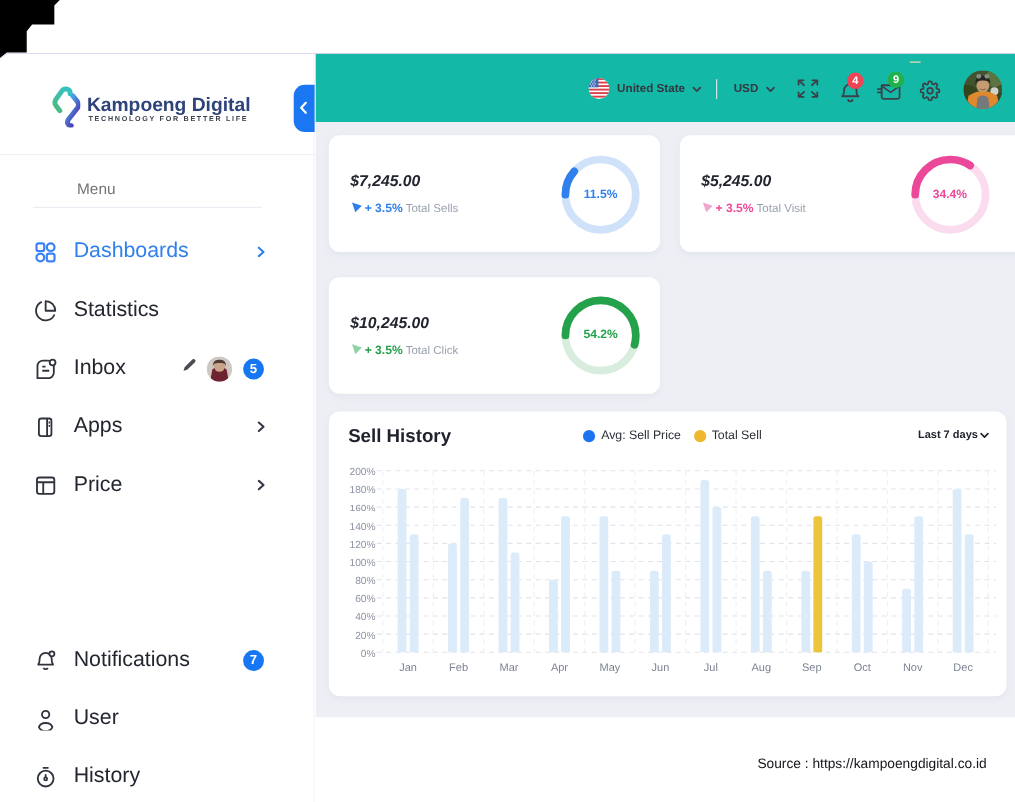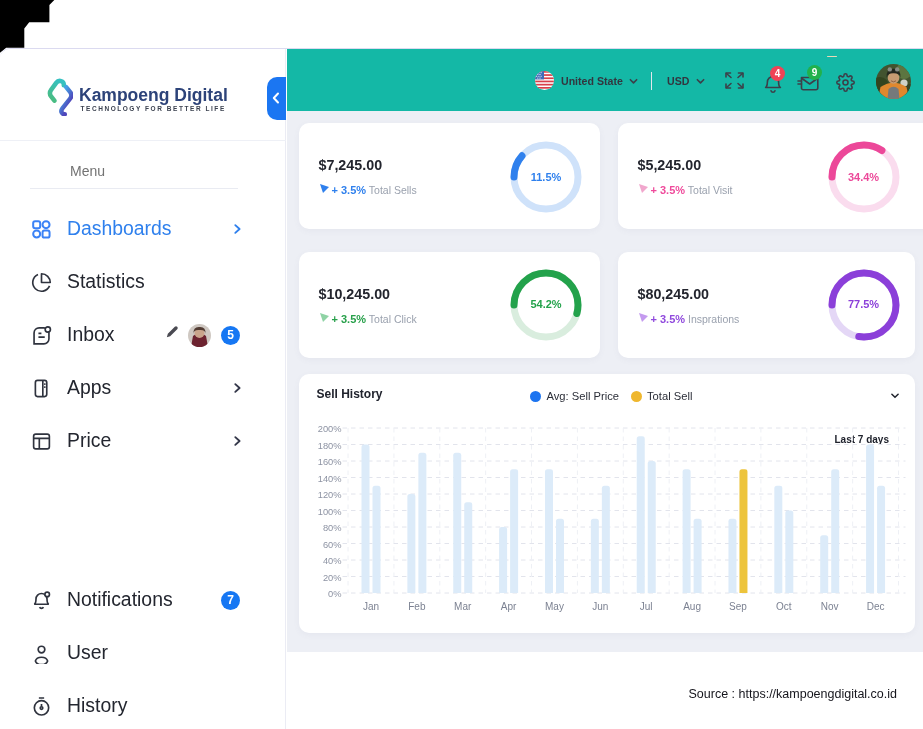--- a/index.html
+++ b/index.html
@@ -33,21 +33,21 @@
   #header > * { white-space:nowrap; }
 
   #main { position:absolute; left:287px; top:62px; width:636px; height:541px; background:#edeff5; }
   .card { position:absolute; background:#fff; border-radius:10px;
     box-shadow:0 2px 6px rgba(100,110,140,0.06); }
   #c1 { left:11.5px; top:11.5px; width:301px; height:106.5px; }
   #c2 { left:330.5px; top:11.5px; width:337px; height:106.5px; }
   #c3 { left:11.5px; top:140.5px; width:301px; height:106.5px; }
   #c4 { left:330.5px; top:140.5px; width:297px; height:106.5px; }
   #chartcard { left:11.5px; top:263px; width:616px; height:258.5px; }
-  .cval { position:absolute; left:20px; top:34px; font-size:14.3px; font-weight:bold; color:#23252e; }
+  .cval { position:absolute; left:20px; top:34px; font-size:14.3px; font-weight:bold; color:#23252e;font-style:italic; }
   .csub { position:absolute; left:33px; top:61.5px; font-size:10.5px; color:#9aa1ae; }
   .csub b { font-size:11px; }
   .ringtxt { position:absolute; font-size:11px; font-weight:bold; text-align:center; }
 
   #footer { position:absolute; left:0; top:638px; width:897px; text-align:right;
     font-size:12.5px; color:#15151c;padding-left:36px; }
 </style>
 </head>
 <body>
 
@@ -283,40 +283,28 @@
       <div class="csub"><b style="color:#27a04a;">+ 3.5%</b> Total Click</div>
       <svg class="abs" style="left:20px; top:60px;" width="11" height="11" viewBox="0 0 11 11">
           <path d="M1 1 L10 4 L4 10 Z" fill="#8fd3a5"></path>
         </svg>
       <svg class="abs" style="left:211.5px; top:17px;" width="72" height="72" viewBox="0 0 72 72">
         <circle cx="36" cy="36" r="32" fill="none" stroke="#d9edde" stroke-width="7"></circle>
         <circle cx="36" cy="36" r="32" fill="none" stroke="#23a24b" stroke-width="7" stroke-linecap="round" stroke-dasharray="109 92.1" transform="rotate(180 36 36)"></circle>
       </svg>
       <div class="ringtxt" style="left:211.5px; top:46.5px; width:72px; color:#23a24b;">54.2%</div>
     </div>
-    <div class="card" id="c4">
-      <div class="cval">$80,245.00</div>
-      <div class="csub"><b style="color:#9049dd;">+ 3.5%</b> Insprations</div>
-      <svg class="abs" style="left:20px; top:60px;" width="11" height="11" viewBox="0 0 11 11">
-          <path d="M1 1 L10 4 L4 10 Z" fill="#c49aef"></path>
-        </svg>
-      <svg class="abs" style="left:210px; top:17px;" width="72" height="72" viewBox="0 0 72 72">
-        <circle cx="36" cy="36" r="32" fill="none" stroke="#e4d7f6" stroke-width="7"></circle>
-        <circle cx="36" cy="36" r="32" fill="none" stroke="#8b3fd9" stroke-width="7" stroke-linecap="round" stroke-dasharray="155.8 45.3" transform="rotate(180 36 36)"></circle>
-      </svg>
-      <div class="ringtxt" style="left:210px; top:46.5px; width:72px; color:#8b3fd9;">77.5%</div>
-    </div>
 
     <div class="card" id="chartcard">
-      <div class="abs" style="left:18px; top:13px; font-size:12px; font-weight:bold; color:#20232d;">Sell History</div>
+      <div class="abs" style="left:18px; top:13px; font-size:17px; font-weight:bold; color:#20232d;">Sell History</div>
       <div class="abs" style="left:231px; top:17px; width:11px; height:11px; border-radius:50%; background:#1c74f0;"></div>
       <div class="abs" style="left:248px; top:16px; font-size:11.2px; color:#2b2e38;">Avg: Sell Price</div>
       <div class="abs" style="left:332px; top:17px; width:11px; height:11px; border-radius:50%; background:#efb72e;"></div>
       <div class="abs" style="left:348.5px; top:16px; font-size:11.2px; color:#2b2e38;">Total Sell</div>
-      <div class="abs" style="left:536px; top:16px; font-size:10px; font-weight:bold; color:#20232d;margin-top:44px;">Last 7 days</div>
+      <div class="abs" style="left:536px; top:16px; font-size:10px; font-weight:bold; color:#20232d;">Last 7 days</div>
       <svg class="abs" style="left:591.5px; top:17.5px;" width="10" height="8" viewBox="0 0 11 9">
           <path d="M2 2.5 L5.5 6 L9 2.5" fill="none" stroke="#20232d" stroke-width="1.7" stroke-linecap="round" stroke-linejoin="round"></path>
         </svg>
       <svg class="abs" style="left:0; top:0;" width="616" height="259" id="chartsvg" font-family="Liberation Sans, sans-serif">
         <line x1="43.5" y1="219" x2="606.5" y2="219" stroke="#e2e4ec" stroke-width="1" stroke-dasharray="4.5 4"></line>
         <text x="42.5" y="223" text-anchor="end" font-size="9.3" fill="#8d93a3">0%</text>
         <line x1="43.5" y1="202.5" x2="606.5" y2="202.5" stroke="#e2e4ec" stroke-width="1" stroke-dasharray="4.5 4"></line>
         <text x="42.5" y="206.5" text-anchor="end" font-size="9.3" fill="#8d93a3">20%</text>
         <line x1="43.5" y1="186" x2="606.5" y2="186" stroke="#e2e4ec" stroke-width="1" stroke-dasharray="4.5 4"></line>
         <text x="42.5" y="190" text-anchor="end" font-size="9.3" fill="#8d93a3">40%</text>

